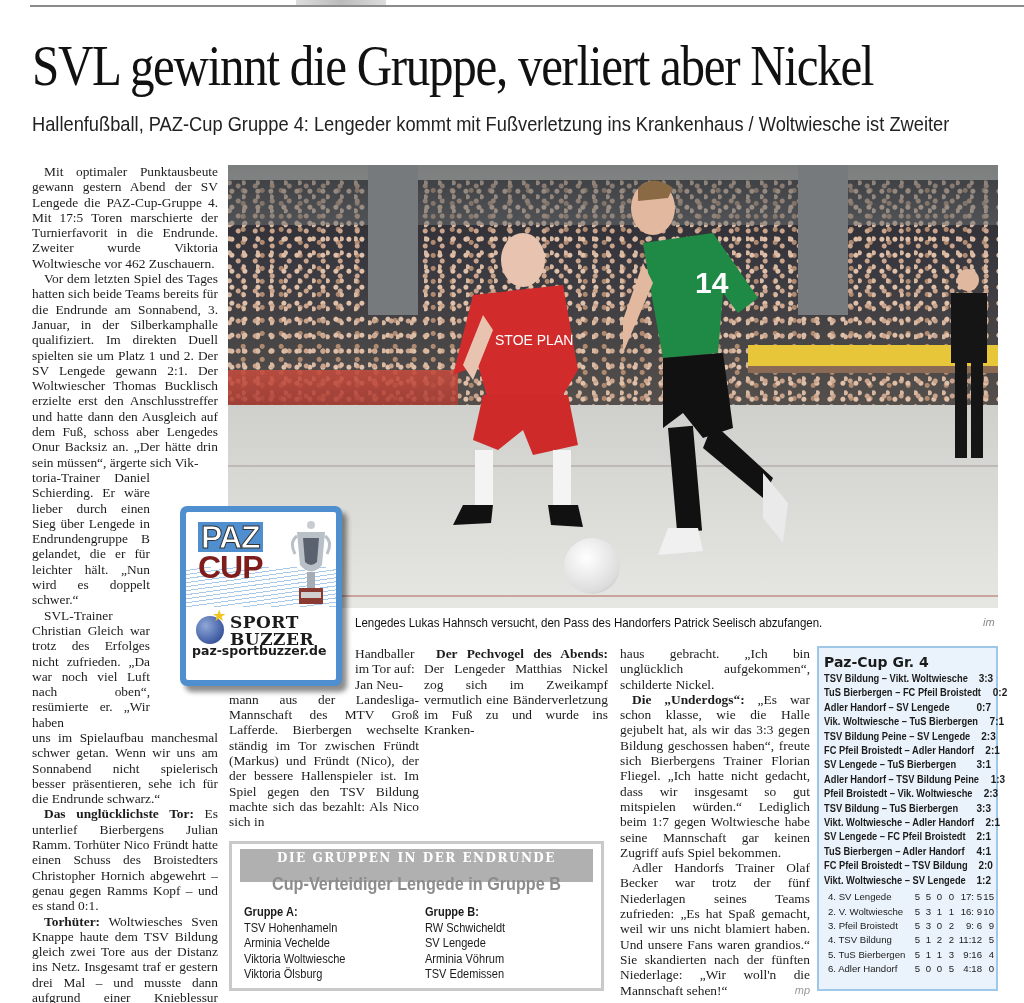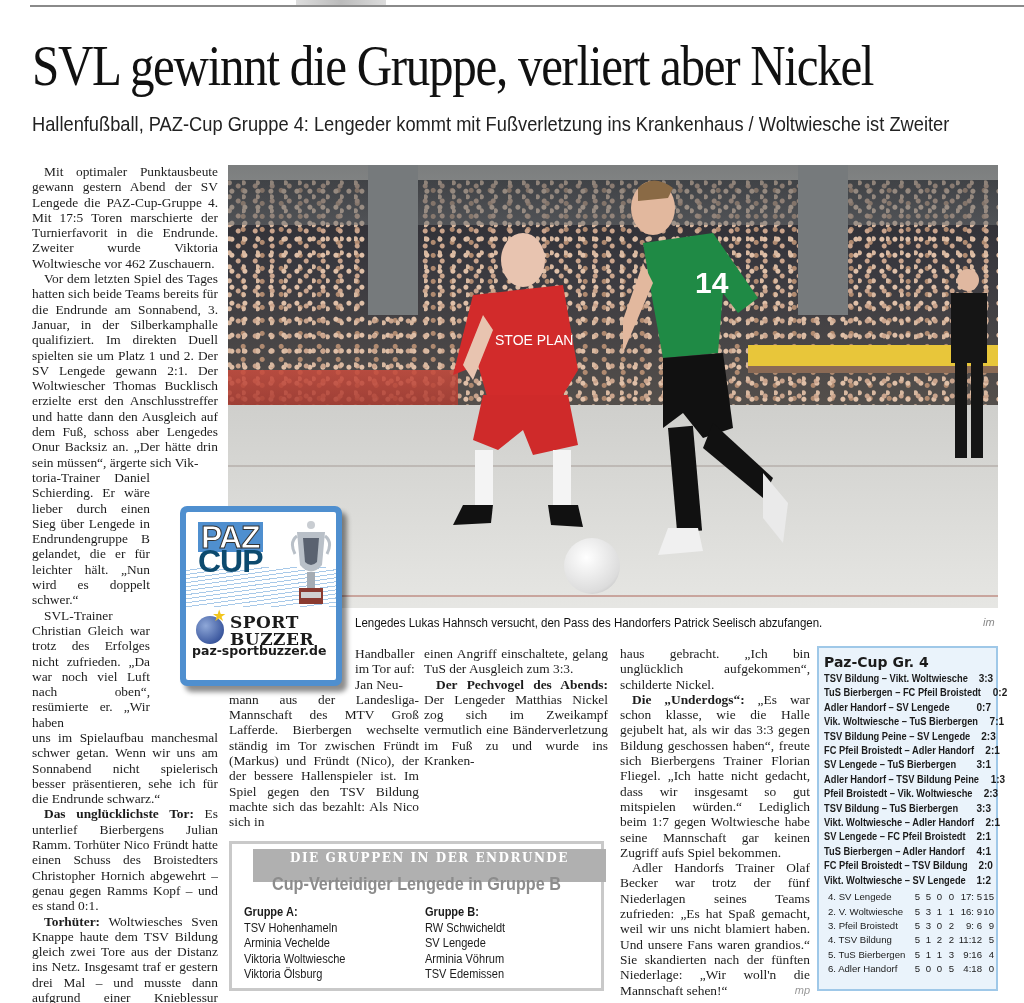--- a/index.html
+++ b/index.html
@@ -41,31 +41,31 @@
   .photo .player-green { position:absolute; left:395px; top:8px; width:200px; height:420px; }
   .photo .ball { position:absolute; left:336px; top:373px; width:56px; height:56px; border-radius:50%; background: radial-gradient(circle at 40% 35%, #ffffff, #dcdcdc 70%, #aaa); }
   .photo .referee { position:absolute; left:715px; top:100px; width:50px; height:200px; }
 
   .photo-caption { position: absolute; left: 355px; top: 615px; font-family: "Liberation Sans", sans-serif; font-size: 12.5px; line-height: 16px; transform: scaleX(0.92); transform-origin: left top; white-space: nowrap; color: #111; }
   .photo-credit { position: absolute; left: 983px; top: 616px; font-family: "Liberation Sans", sans-serif; font-style: italic; font-size: 11px; color: #888; }
 
   .logo-box { position: absolute; left: 180px; top: 506px; width: 162px; height: 180px; background: #4f8fcf; border-radius: 7px; box-shadow: 5px 6px 5px rgba(0,0,0,0.45); padding: 6px; }
   .logo-inner { position: relative; width: 100%; height: 100%; background: #ffffff; border-radius: 2px; overflow: hidden; }
   .logo-paz { position:absolute; left:12px; top:10px; font-family: "Liberation Sans", sans-serif; font-weight: 900; font-size: 32px; line-height: 30px; color:#fff; background:#4f8fcf; padding: 0 3px; letter-spacing: -1px; -webkit-text-stroke: 1px #333; }
-  .logo-cup { position:absolute; left:12px; top:34px; font-family: "Liberation Sans", sans-serif; font-weight: 900; font-size: 32px; line-height: 30px; color:#0c4a6e; letter-spacing: -1px; text-align: right; }
+  .logo-cup { position:absolute; left:12px; top:40px; font-family: "Liberation Sans", sans-serif; font-weight: 900; font-size: 32px; line-height: 30px; color:#7f1d1d; letter-spacing: -1px; text-align: right; }
   .logo-waves { position:absolute; left:0; top:55px; width:100%; height:40px; background: repeating-linear-gradient(172deg, #ffffff 0 3px, #9ec3e6 3px 4px); opacity: 0.9; }
   .logo-trophy { position:absolute; left:103px; top:8px; width:44px; height:92px; }
   .logo-ball { position:absolute; left:10px; top:104px; width:28px; height:28px; border-radius:50%; background: radial-gradient(circle at 35% 35%, #8fa8d8, #3e5aa0 70%, #2a3b70); }
   .logo-star { position:absolute; left:26px; top:96px; font-size: 16px; color:#f2c51c; line-height: 16px; }
   .logo-sport { position:absolute; left:44px; top:102px; font-family: "DejaVu Serif", serif; font-weight: 700; font-size: 17px; line-height: 17px; color:#1b1b1b; letter-spacing: 0.5px; }
   .logo-buzzer { position:absolute; left:44px; top:119px; font-family: "DejaVu Serif", serif; font-weight: 700; font-size: 17px; line-height: 17px; color:#1b1b1b; letter-spacing: 0.5px; }
   .logo-url { position:absolute; left:6px; top:131px; font-family: "DejaVu Sans", sans-serif; font-weight: 700; font-size: 12.5px; color:#1b1b1b; }
 
   .group-box { position: absolute; left: 229px; top: 841px; width: 375px; height: 150px; border: 3px solid #c9c9c9; background: #fff; }
-  .group-band { position:absolute; left:8px; top:5px; width:353px; height:33px; background:#b0b0b0; color:#fff; text-align:center; font-family: "DejaVu Serif", serif; font-weight: 700; font-size: 12px; line-height: 18px; letter-spacing: 1.5px; margin-left: 13px; }
+  .group-band { position:absolute; left:8px; top:5px; width:353px; height:33px; background:#b0b0b0; color:#fff; text-align:center; font-family: "DejaVu Serif", serif; font-weight: 700; font-size: 12px; line-height: 18px; letter-spacing: 1.5px; }
   .group-title { position:absolute; left:0; top:30px; width:100%; text-align:center; font-family: "Liberation Sans", sans-serif; font-weight: 700; font-size: 18px; color:#8c8c8c; transform: scaleX(0.9); }
   .group-col { position:absolute; top:61px; font-family: "Liberation Sans", sans-serif; font-size: 12px; line-height: 15.5px; color:#1b1b1b; transform: scaleX(0.92); transform-origin: left top; }
   .group-col .gh { font-weight: 700; }
   .group-a { left: 12px; }
   .group-b { left: 193px; }
 
   .results-box { position: absolute; left: 817px; top: 646px; width: 181px; height: 345px; border: 2px solid #9fc8e8; background: #eaf3fb; padding: 4px 5px 0 5px; }
   .results-title { font-family: "DejaVu Sans", sans-serif; font-weight: 700; font-size: 14px; line-height: 20px; color:#1b1b1b; }
   .results-list { font-family: "Liberation Sans", sans-serif; font-weight: 700; font-size: 10px; line-height: 14.4px; color:#1b1b1b; }
   .match-row { display:flex; justify-content: space-between; white-space: nowrap; }
@@ -163,21 +163,20 @@
   <p><b>Das unglücklichste Tor:</b><span> Es unterlief Bierbergens Julian Ramm. Torhüter Nico Fründt hatte einen Schuss des Broistedters Christopher Hornich abgewehrt – genau gegen Ramms Kopf – und es stand 0:1.</span></p>
   <p><b>Torhüter:</b><span> Woltwiesches Sven Knappe haute dem TSV Bildung gleich zwei Tore aus der Distanz ins Netz. Insgesamt traf er gestern drei Mal – und musste dann aufgrund einer Knieblessur aufhören. Pfeil Broistedt bot einen</span></p>
 </div>
 
 <div class="col col2">
   <div style="margin-left:126px; text-align:left;">Handballer im Tor auf: Jan Neu-</div>
   <div>mann aus der Landesliga-Mannschaft des MTV Groß Lafferde. Bierbergen wechselte ständig im Tor zwischen Fründt (Markus) und Fründt (Nico), der der bessere Hallenspieler ist. Im Spiel gegen den TSV Bildung machte sich das bezahlt: Als Nico sich in</div>
 </div>
 
 <div class="col col3">
-  <div>einen Angriff einschaltete, gelang TuS der Ausgleich zum 3:3.</div>
   <p><b>Der Pechvogel des Abends:</b><span> Der Lengeder Matthias Nickel zog sich im Zweikampf vermutlich eine Bänderverletzung im Fuß zu und wurde ins Kranken-</span></p>
 </div>
 
 <div class="col col4">
   <div>haus gebracht. „Ich bin unglücklich aufgekommen“, schilderte Nickel.</div>
   <p><b>Die „Underdogs“:</b><span> „Es war schon klasse, wie die Halle gejubelt hat, als wir das 3:3 gegen Bildung geschossen haben“, freute sich Bierbergens Trainer Florian Fliegel. „Ich hatte nicht gedacht, dass wir insgesamt so gut mitspielen würden.“ Lediglich beim 1:7 gegen Woltwiesche habe seine Mannschaft gar keinen Zugriff aufs Spiel bekommen.</span></p>
   <p><span>Adler Handorfs Trainer Olaf Becker war trotz der fünf Niederlagen seines Teams zufrieden: „Es hat Spaß gemacht, weil wir uns nicht blamiert haben. Und unsere Fans waren grandios.“ Sie skandierten nach der fünften Niederlage: „Wir woll'n die Mannschaft sehen!“</span> <span class="byline-mp">mp</span></p>
 </div>
 
 <div class="group-box">

